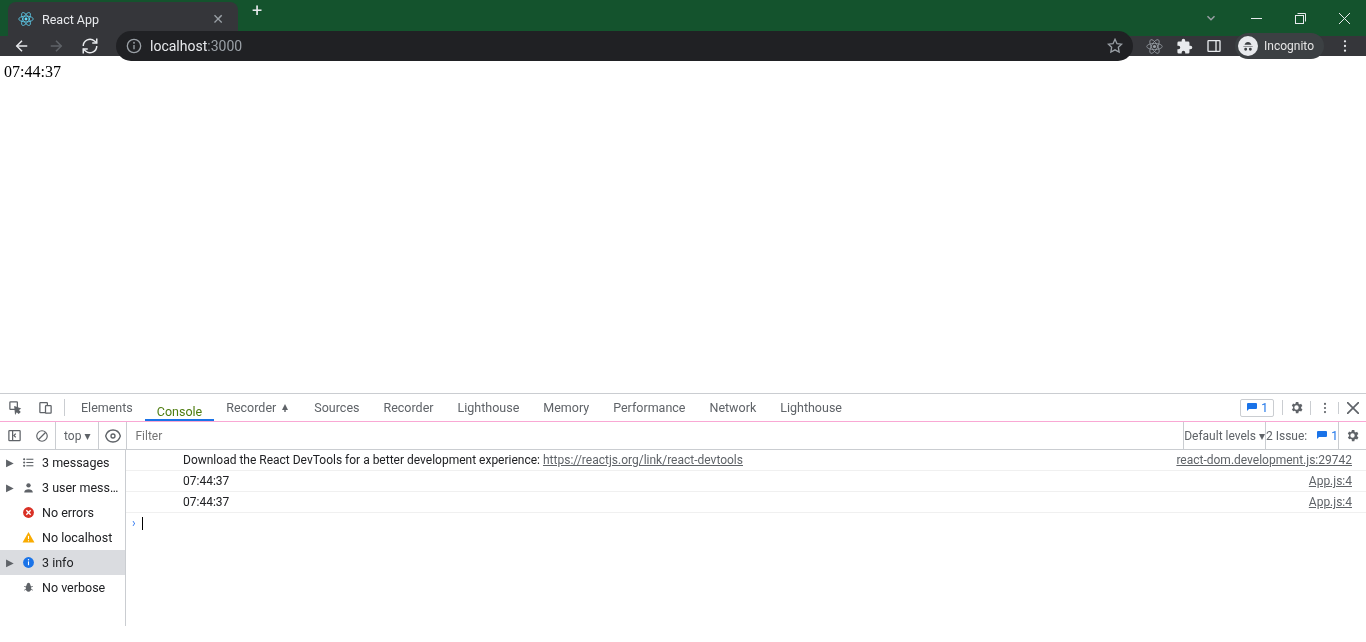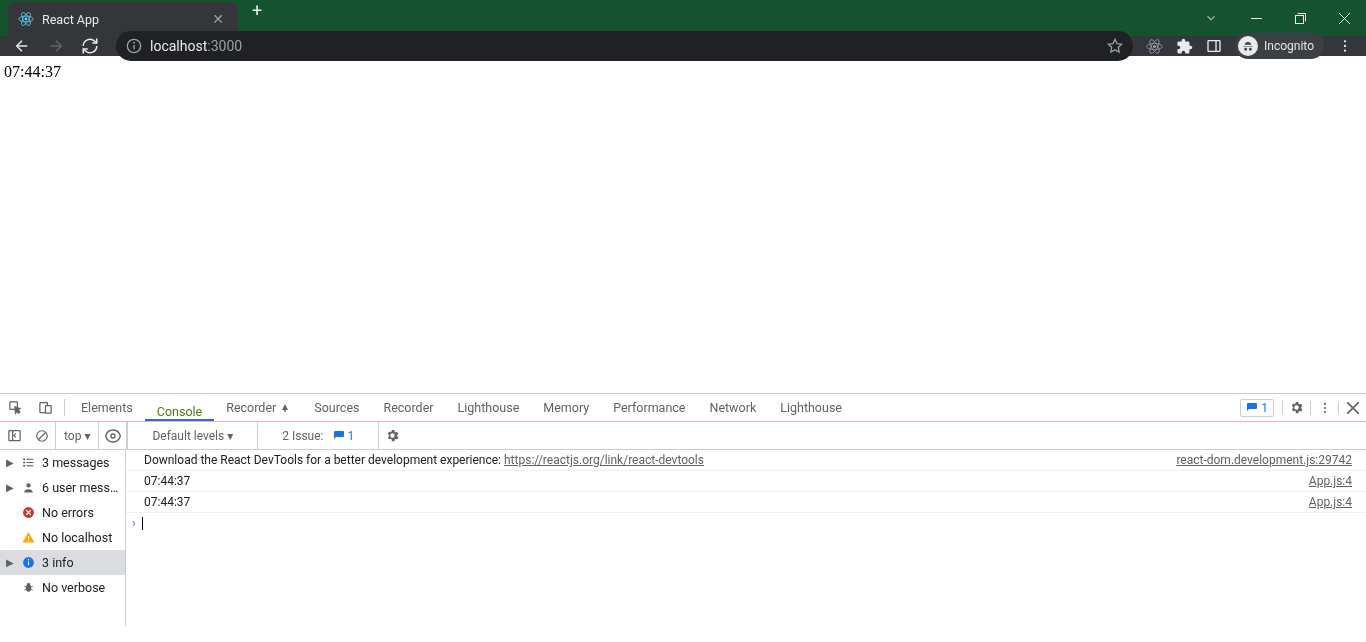--- a/index.html
+++ b/index.html
@@ -41,33 +41,33 @@
     .dt-right { margin-left: auto; display: flex; align-items: center; }
     .dt-badge { border: 1px solid #cacdd1; border-radius: 2px; padding: 1px 5px; display: flex; align-items: center; gap: 3px; font-size: 12px; color: #1a73e8; margin-right: 8px; }
     .dt-head-btn { width: 28px; display: flex; align-items: center; justify-content: center; cursor: pointer; color: #5f6368; border-left: 1px solid #cacdd1; }
 
     .dt-subbar { height: 28px; border-bottom: 1px solid #cacdd1; display: flex; align-items: flex-end; font-size: 12px; color: #5f6368; }
     .sub-btn { width: 28px; display: flex; align-items: center; justify-content: center; cursor: pointer; border-right: 1px solid #cacdd1; height: 100%; }
     .sub-btn.nobr { border-right: none; }
     .sub-sel { padding: 0 8px; display: flex; align-items: center; gap: 3px; cursor: pointer; border-right: 1px solid #cacdd1; height: 100%; }
     .filter { flex: 1; padding: 0 8px; height: 100%; display: flex; align-items: center; color: #9aa0a6; }
     .filter-input { border: none; outline: none; width: 100%; font-size: 12px; }
-    .sub-right { padding: 0 24px; display: flex; align-items: center; gap: 3px; cursor: pointer; border-left: 1px solid #cacdd1; height: 100%; }
+    .sub-right { padding: 0 0; display: flex; align-items: center; gap: 3px; cursor: pointer; border-left: 1px solid #cacdd1; height: 100%; }
 
     .dt-body { flex: 1; display: flex; }
     .sidebar { width: 126px; border-right: 1px solid #cacdd1; font-size: 12.5px; }
     .sb-row { display: flex; align-items: center; padding: 5px 6px; gap: 7px; cursor: pointer; }
     .sb-row.selected { background: #dadce0; }
     .sb-caret { width: 8px; color: #5f6368; font-size: 10px; }
     .sb-ic { width: 14px; height: 14px; display: flex; align-items: center; justify-content: center; }
     .sb-label { color: #202124; flex: 1; white-space: nowrap; overflow: hidden; text-overflow: ellipsis; }
 
     .console-area { flex: 1; font-family: Consolas, Menlo, monospace; font-size: 12px; overflow: hidden; }
     .c-row { display: flex; align-items: flex-start; padding: 3px 10px 3px 18px; border-bottom: 1px solid #f0f0f0; }
-    .c-text { color: #202124; flex: 1; }
+    .c-text { color: #202124; flex: 1; margin-left: 39px; }
     .c-link { color: #5f6368; text-decoration: underline; }
     .c-src { margin-left: auto; color: #5f6368; text-decoration: underline; cursor: pointer; padding-right: 4px; }
     .c-prompt { display: flex; align-items: center; padding: 3px 6px; }
     .c-prompt-icon { color: #367cf1; margin-right: 6px; }
     .c-cursor { width: 1px; height: 13px; background: #000; }
 
     .pin { width: 10px; height: 10px; }
     svg { display: block; }
   </style>
 </head>
@@ -290,20 +290,23 @@
     <div class="sub-sel">
         <span>top</span>
         <span>▾</span>
       </div>
     <div class="sub-btn">
         <svg width="16" height="16" viewBox="0 0 24 24" fill="none" stroke="#5f6368" stroke-width="2">
           <circle cx="12" cy="12" r="3"></circle>
           <path d="M12 3C7 3 2.7 6 1 12c1.7 6 6 9 11 9s9.3-3 11-9c-1.7-6-6-9-11-9z"></path>
         </svg>
       </div>
+    <div class="filter">
+        <input class="filter-input" placeholder="Filter" style="">
+      </div>
     <div class="sub-right">
         <span>Default levels</span>
         <span>▾</span>
       </div>
     <div class="sub-right"><span>2 Issue:</span>&nbsp;<svg width="12" height="12" viewBox="0 0 24 24" fill="#1a73e8">
           <path d="M20 2H4a2 2 0 0 0-2 2v14l4-4h14a2 2 0 0 0 2-2V4a2 2 0 0 0-2-2z"></path>
         </svg><span style="color:#1a73e8">1</span></div>
     <div class="sub-btn nobr" style="border-left:1px solid #cacdd1">
         <svg width="15" height="15" viewBox="0 0 24 24" fill="#5f6368">
           <path d="M19.4 13a7.5 7.5 0 0 0 0-2l2-1.6-2-3.4-2.4 1a7.6 7.6 0 0 0-1.7-1L15 3h-4l-.4 2.6a7.6 7.6 0 0 0-1.7 1l-2.4-1-2 3.4L6.6 11a7.5 7.5 0 0 0 0 2l-2 1.6 2 3.4 2.4-1a7.6 7.6 0 0 0 1.7 1L11 21h4l.4-2.6a7.6 7.6 0 0 0 1.7-1l2.4 1 2-3.4zM12 15.5A3.5 3.5 0 1 1 12 8.5a3.5 3.5 0 0 1 0 7z"></path>
@@ -328,21 +331,21 @@
           <span class="sb-label">3 messages</span>
         </div>
       <div class="sb-row">
           <span class="sb-caret">▶</span>
           <span class="sb-ic">
             <svg width="13" height="13" viewBox="0 0 24 24" fill="#5f6368">
               <circle cx="12" cy="8" r="4"></circle>
               <path d="M4 21c0-4 4-6 8-6s8 2 8 6"></path>
             </svg>
           </span>
-          <span class="sb-label">6 user mess...</span>
+          <span class="sb-label">3 user mess...</span>
         </div>
       <div class="sb-row">
           <span class="sb-caret"></span>
           <span class="sb-ic">
             <svg width="13" height="13" viewBox="0 0 24 24">
               <circle cx="12" cy="12" r="10" fill="#d93025"></circle>
               <path d="M8 8l8 8M16 8l-8 8" stroke="#fff" stroke-width="2.5"></path>
             </svg>
           </span>
           <span class="sb-label">No errors</span>

